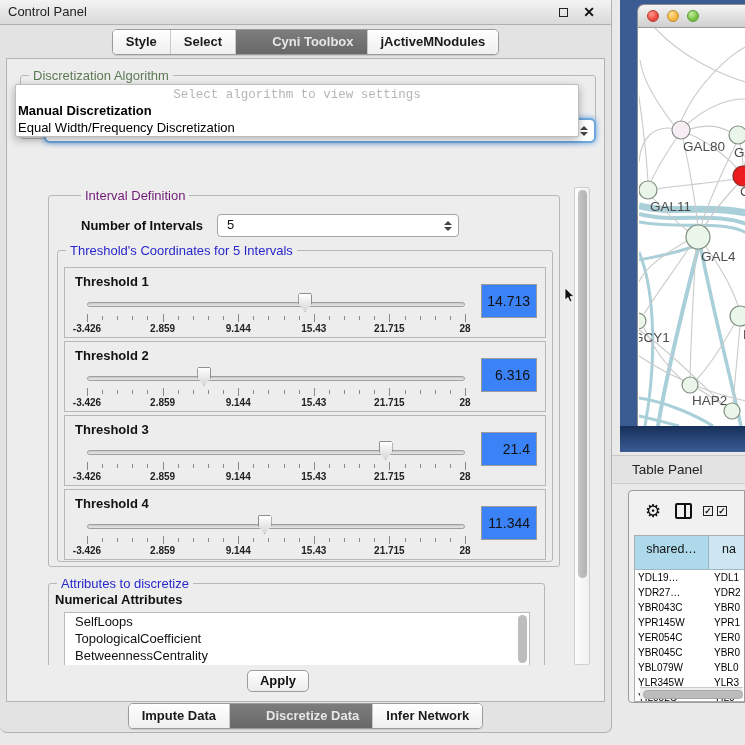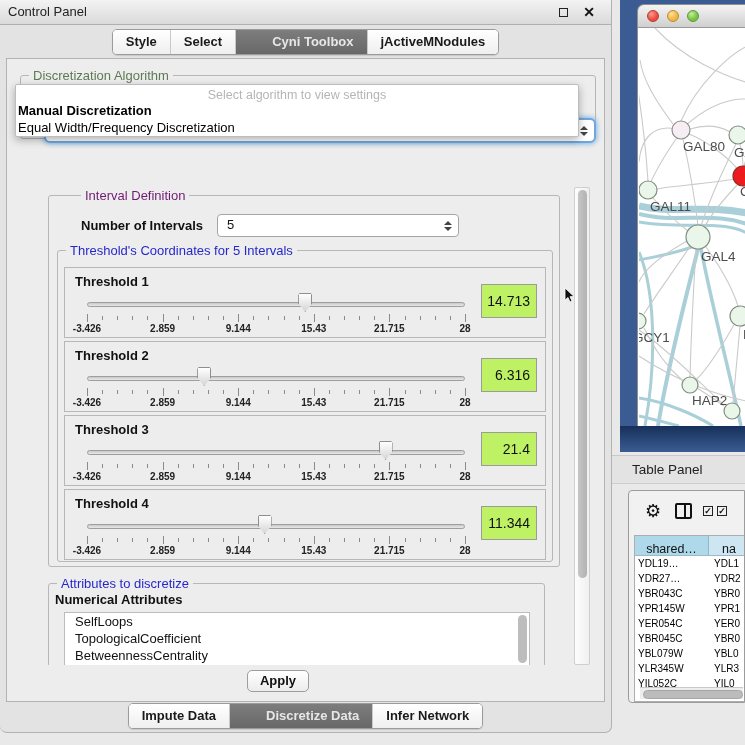--- a/index.html
+++ b/index.html
@@ -47,21 +47,21 @@
 
   
   #algo-group { left:13px; top:16px; width:576px; height:64px; }
   #algo-combo { left:23px; top:42px; width:552px; height:25px;
     border:2px solid #6fa7dd; box-shadow:0 0 5px 1px #86b6e4; border-radius:6px; }
 
   
   #overlay { position:absolute; left:8px; top:25px; width:564px; height:53px; z-index:6;
     background:#fff; border:1px solid #bdbdbd; border-radius:2px;
     box-shadow:0 3px 8px rgba(0,0,0,.30); }
-  #overlay .hint { text-align:center; color:#b5b5b5; font-size:12.5px; padding-top:3px; }
+  #overlay .hint { text-align:center; color:#b5b5b5; font-size:12.5px; padding-top:3px;font-family:Liberation Mono, monospace; }
   #overlay .opt { font-size:13px; padding:1px 0 1px 2px; color:#000; }
   #overlay .opt.b { font-weight:700; }
 
   
   #td-group { left:13px; top:82px; width:576px; height:40px; }
   #td-combo { left:8px; top:11px; width:558px; height:23px; }
 
   
   #viewport { position:absolute; left:13px; top:128px; width:552px; height:478px; overflow:hidden; }
   #vscroll { position:absolute; left:567px; top:128px; width:16px; height:478px;
@@ -80,21 +80,21 @@
   .track { position:absolute; left:0; right:0; top:12px; height:5px;
     background:linear-gradient(#c9c9c9,#e8e8e8); border:1px solid #9e9e9e; border-radius:3px; }
   .handle { position:absolute; top:3px; width:14px; height:19px; transform:translateX(-50%);
     background:linear-gradient(#ffffff,#d6d6d6); border:1px solid #8e8e8e;
     clip-path:polygon(10% 0,90% 0,100% 12%,100% 55%,50% 100%,0 55%,0 12%); }
   .ticks { position:absolute; left:0; right:0; top:24px; height:8px; }
   .ticks i { position:absolute; width:1px; background:#8a8a8a; top:2px; height:4px; }
   .ticks i.major { top:0; height:8px; }
   .tick-labels { position:absolute; left:0; right:0; top:33px; height:12px; font-size:10px; font-weight:700; color:#222; }
   .tick-labels b { position:absolute; transform:translateX(-50%); white-space:nowrap; }
-  .tvalue { position:absolute; right:8px; top:16px; width:56px; height:34px; background:#bef264;
+  .tvalue { position:absolute; right:8px; top:16px; width:56px; height:34px; background:#3b82f6;
     border:1px solid #9b9b9b; font-size:14px; text-align:right; line-height:32px; padding-right:6px; }
 
   #attr-group { left:28px; top:396px; width:497px; height:150px; }
   #attr-header { position:absolute; left:6px; top:8px; font-weight:700; font-size:13px; }
   #attr-list { position:absolute; left:15px; top:28px; right:14px; height:115px; background:#fff;
     border:1px solid #bcbcbc; overflow:hidden; }
   .attr-item { font-size:13px; padding:1px 0 1px 10px; white-space:nowrap; }
   #attr-scroll { position:absolute; right:2px; top:2px; width:9px; height:48px; background:#bdbdbd; border-radius:5px; }
 
   #apply-btn { position:absolute; left:240px; top:611px; width:62px; height:22px;
@@ -127,21 +127,21 @@
   #table-frame { position:absolute; left:16px; top:490px; width:117px; height:213px;
     background:#f1f1f1; border:1px solid #9c9c9c; border-radius:4px 0 0 4px; overflow:hidden; }
   #tp-toolbar { position:relative; height:42px; }
   #gear-icon { position:absolute; left:16px; top:9px; font-size:18px; color:#111; }
   #split-icon { position:absolute; left:46px; top:12px; width:17px; height:16px; border:2px solid #111; border-radius:2px; }
   #split-icon i { position:absolute; left:50%; top:0; width:2px; height:100%; background:#111; }
   .chk { position:absolute; top:15px; width:10px; height:10px; border:1.5px solid #222; font-size:9px;
     line-height:8px; text-align:center; font-weight:700; color:#111; }
   #chk1 { left:74px; } #chk2 { left:88px; }
   #tp-table { position:absolute; left:5px; top:44px; right:0; bottom:0; background:#fff; border:1px solid #adadad; border-right:none; }
-  .thead { display:flex; height:20px; border-bottom:1px solid #9fb9c4; }
+  .thead { display:flex; height:34px; border-bottom:1px solid #9fb9c4; }
   .th { font-size:12.5px; line-height:27px; text-align:center; color:#111; }
   .th.c0 { width:74px; background:#aed9ea; border-right:1px solid #93b7c5; }
   .th.c1 { flex:1; background:#cde6f1; text-align:left; padding-left:13px; }
   .trow { display:flex; height:15px; }
   .tcell { font-size:10px; line-height:15px; white-space:nowrap; overflow:hidden; color:#000000; }
   .tcell.c0 { width:74px; padding-left:3px; }
   .tcell.c1 { flex:1; padding-left:5px; }
   #hscroll { position:absolute; left:5px; bottom:2px; right:1px; height:12px; background:#ededed; border-top:1px solid #c9c9c9; }
   #hscroll .thumb { position:absolute; left:3px; top:1.5px; width:100px; height:9px; background:#bcbcbc; border:1px solid #a6a6a6; border-radius:5px; }
 

